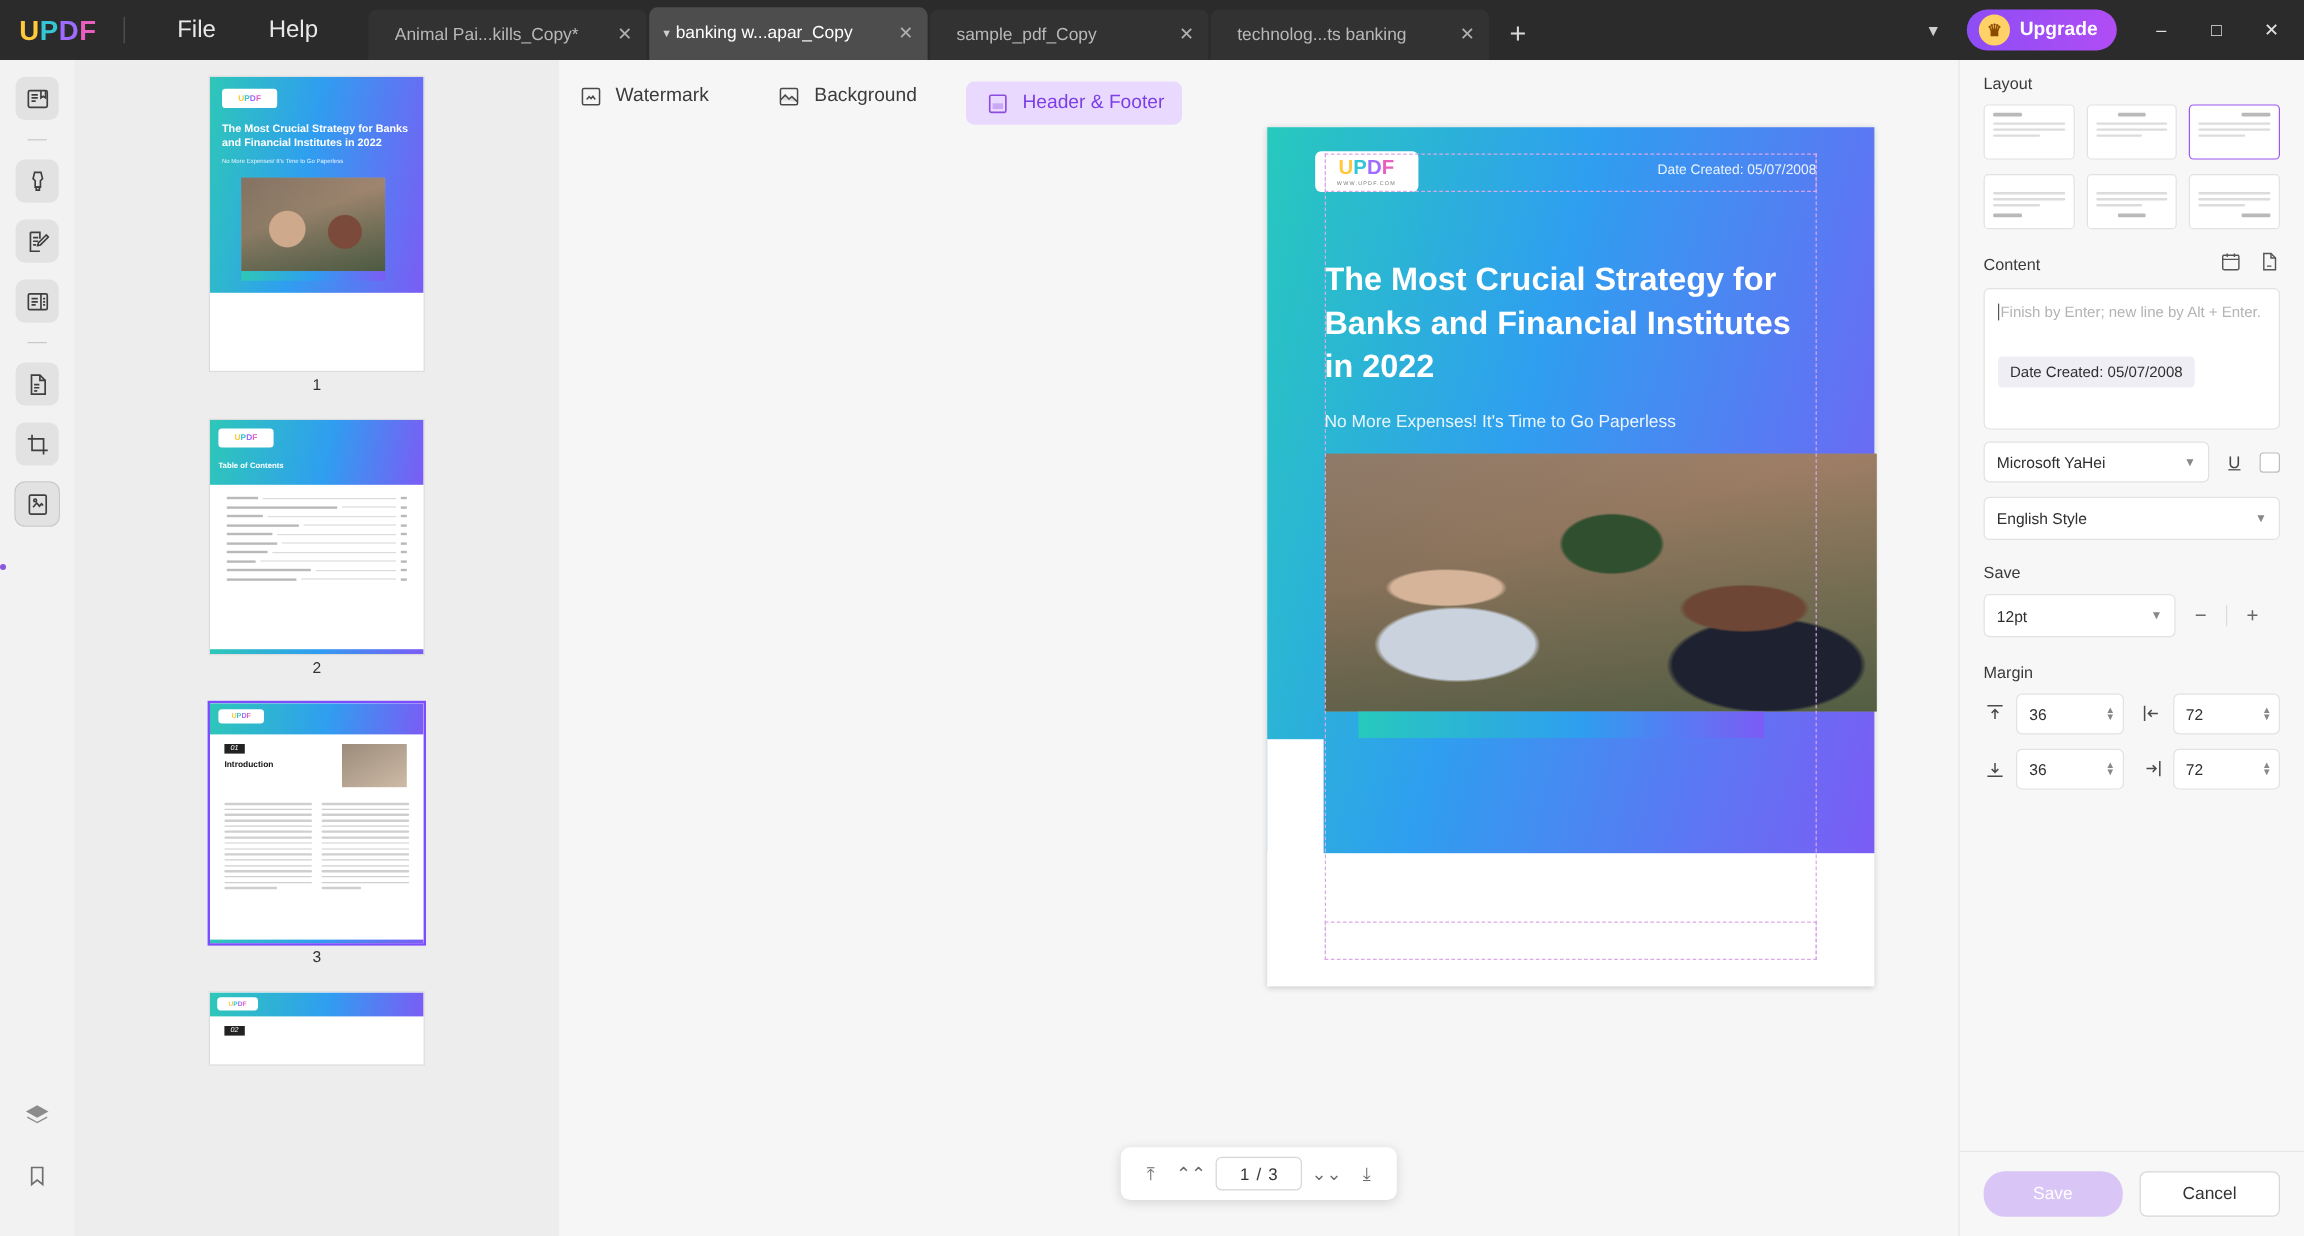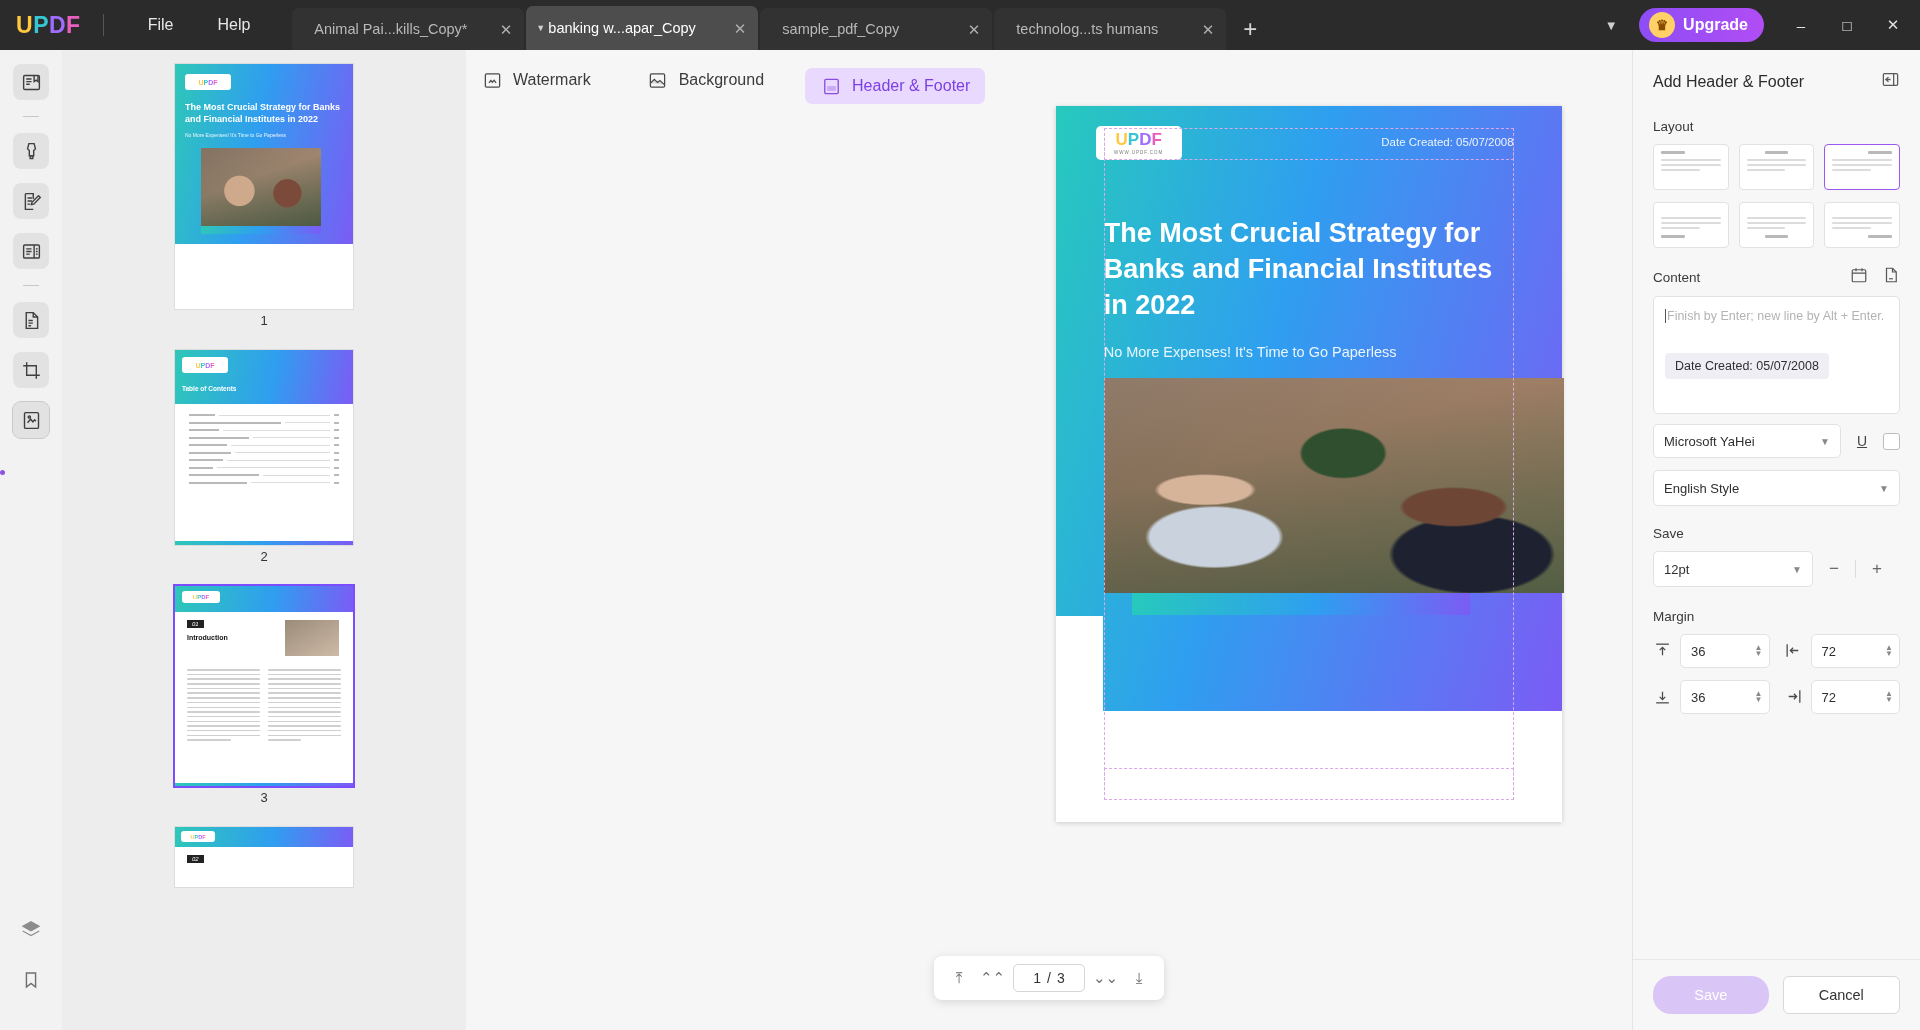--- a/index.html
+++ b/index.html
@@ -24,21 +24,21 @@
   .logo {
     font-size: 23px; font-weight: bold; letter-spacing: .5px;
     display: flex;
   }
   .logo span:nth-child(1){color:#ffc83d}
   .logo span:nth-child(2){color:#34c6d4}
   .logo span:nth-child(3){color:#a06bff}
   .logo span:nth-child(4){color:#e85fc0}
   .tb-divider { width:1px; height:22px; background:#555; margin:0 22px; }
   .menu-item {
-    color:#e8e8e8; font-size:16px; padding:0 22px; line-height:50px;
+    color:#e8e8e8; font-size:20px; padding:0 22px; line-height:50px;
     cursor:default;
   }
   .tabstrip {
     display:flex; align-items:flex-end; height:50px; margin-left:20px;
   }
   .tab {
     height: 42px; min-width: 232px; max-width: 232px;
     background:#323232;
     border-radius: 7px 7px 0 0;
     display:flex; align-items:center; justify-content:center;
@@ -404,21 +404,21 @@
     <div class="tab active">
       <span class="tab-caret">▼</span>
       <span class="tab-label">banking w...apar_Copy</span>
       <span class="tab-close">✕</span>
     </div>
     <div class="tab">
       <span class="tab-label">sample_pdf_Copy</span>
       <span class="tab-close">✕</span>
     </div>
     <div class="tab">
-      <span class="tab-label">technolog...ts humans</span>
+      <span class="tab-label">technolog...ts banking</span>
       <span class="tab-close">✕</span>
     </div>
     <div class="newtab">+</div>
   </div>
 
   <div class="tb-right">
     <div class="chev-down">▼</div>
     <div class="upgrade">
       <span class="crown">♛</span>
       <span>Upgrade</span>
@@ -725,30 +725,20 @@
         <span>1</span>
         <span>/</span>
         <span>3</span>
       </span>
       <span class="pb-btn">⌄⌄</span>
       <span class="pb-btn">⤓</span>
     </div>
   </div>
 
   <div class="panel">
-    <div class="panel-head">
-      <span class="panel-title">Add Header &amp; Footer</span>
-      <span>
-        <svg width="19" height="19" viewBox="0 0 24 24" fill="none" stroke="#5a5a5a" stroke-width="1.6">
-          <rect x="3" y="4.5" width="18" height="15" rx="1.4"></rect>
-            <path d="M16 4.5v15"></path>
-          <path d="M6 12h6M9.5 9l-3.5 3 3.5 3"></path>
-        </svg>
-      </span>
-    </div>
 
     <div class="panel-body">
       <div class="sec-label">Layout</div>
       <div class="layout-grid">
         <div class="lay">
           <div class="hd" style="width:40%"></div>
             <div class="ln" style="width:100%"></div>
             <div class="ln" style="width:100%"></div>
             <div class="ln" style="width:65%"></div>
         </div>

